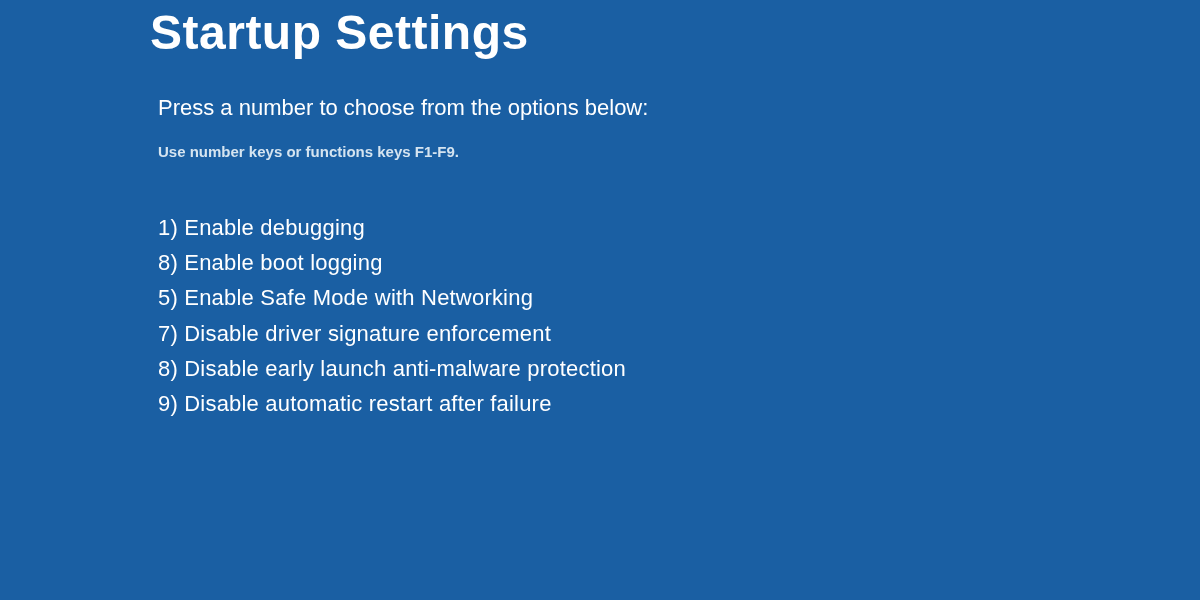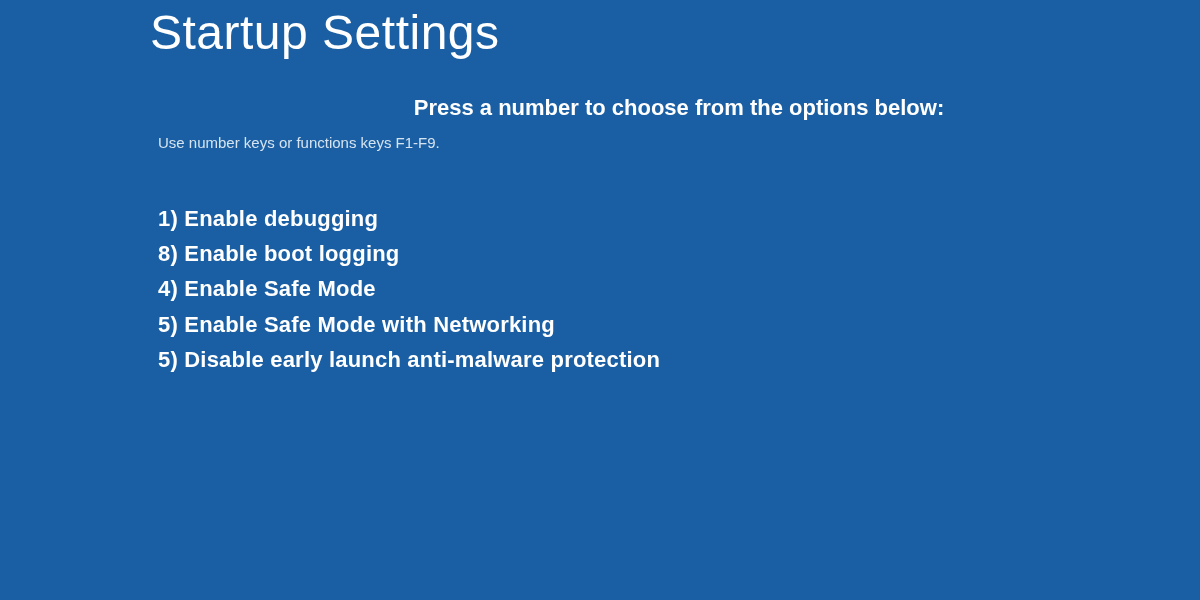--- a/index.html
+++ b/index.html
@@ -12,53 +12,53 @@
       height: 600px;
       background-color: #1a5fa3;
       font-family: 'Segoe UI Light', 'Segoe UI', Arial, sans-serif;
       color: #ffffff;
       overflow: hidden;
       padding-left: 150px;
       padding-top: 5px;
     }
     .title {
       font-size: 48px;
-      font-weight: 400;
+      font-weight: 700;
       margin-bottom: 35px;
       letter-spacing: 0.5px;
     }
     .instruction {
       font-size: 22px;
-      font-weight: 700;
-      margin-bottom: 13px;
+      font-weight: 400;
+      margin-bottom: 22px;
       padding-left: 8px;
-      text-align: center;
     }
     .hint {
       font-size: 15px;
-      font-weight: 400;
+      font-weight: 700;
       margin-bottom: 50px;
       padding-left: 8px;
       color: #d5e4f0;
     }
     .options {
       padding-left: 8px;
     }
     .option-item {
       font-size: 22px;
-      font-weight: 700;
+      font-weight: 400;
       line-height: 1.6;
       letter-spacing: 0.2px;
     }
   </style>
 </head>
 <body>
 
 <h1 class="title">Startup Settings</h1>
 <p class="instruction">Press a number to choose from the options below:</p>
 <p class="hint">Use number keys or functions keys F1-F9.</p>
 <div class="options">
   <div class="option-item">1) Enable debugging</div>
   <div class="option-item">8) Enable boot logging</div>
-  <div class="option-item">4) Enable Safe Mode</div>
   <div class="option-item">5) Enable Safe Mode with Networking</div>
-  <div class="option-item">5) Disable early launch anti-malware protection</div>
+  <div class="option-item">7) Disable driver signature enforcement</div>
+  <div class="option-item">8) Disable early launch anti-malware protection</div>
+  <div class="option-item">9) Disable automatic restart after failure</div>
 </div>
 
 </body></html>

